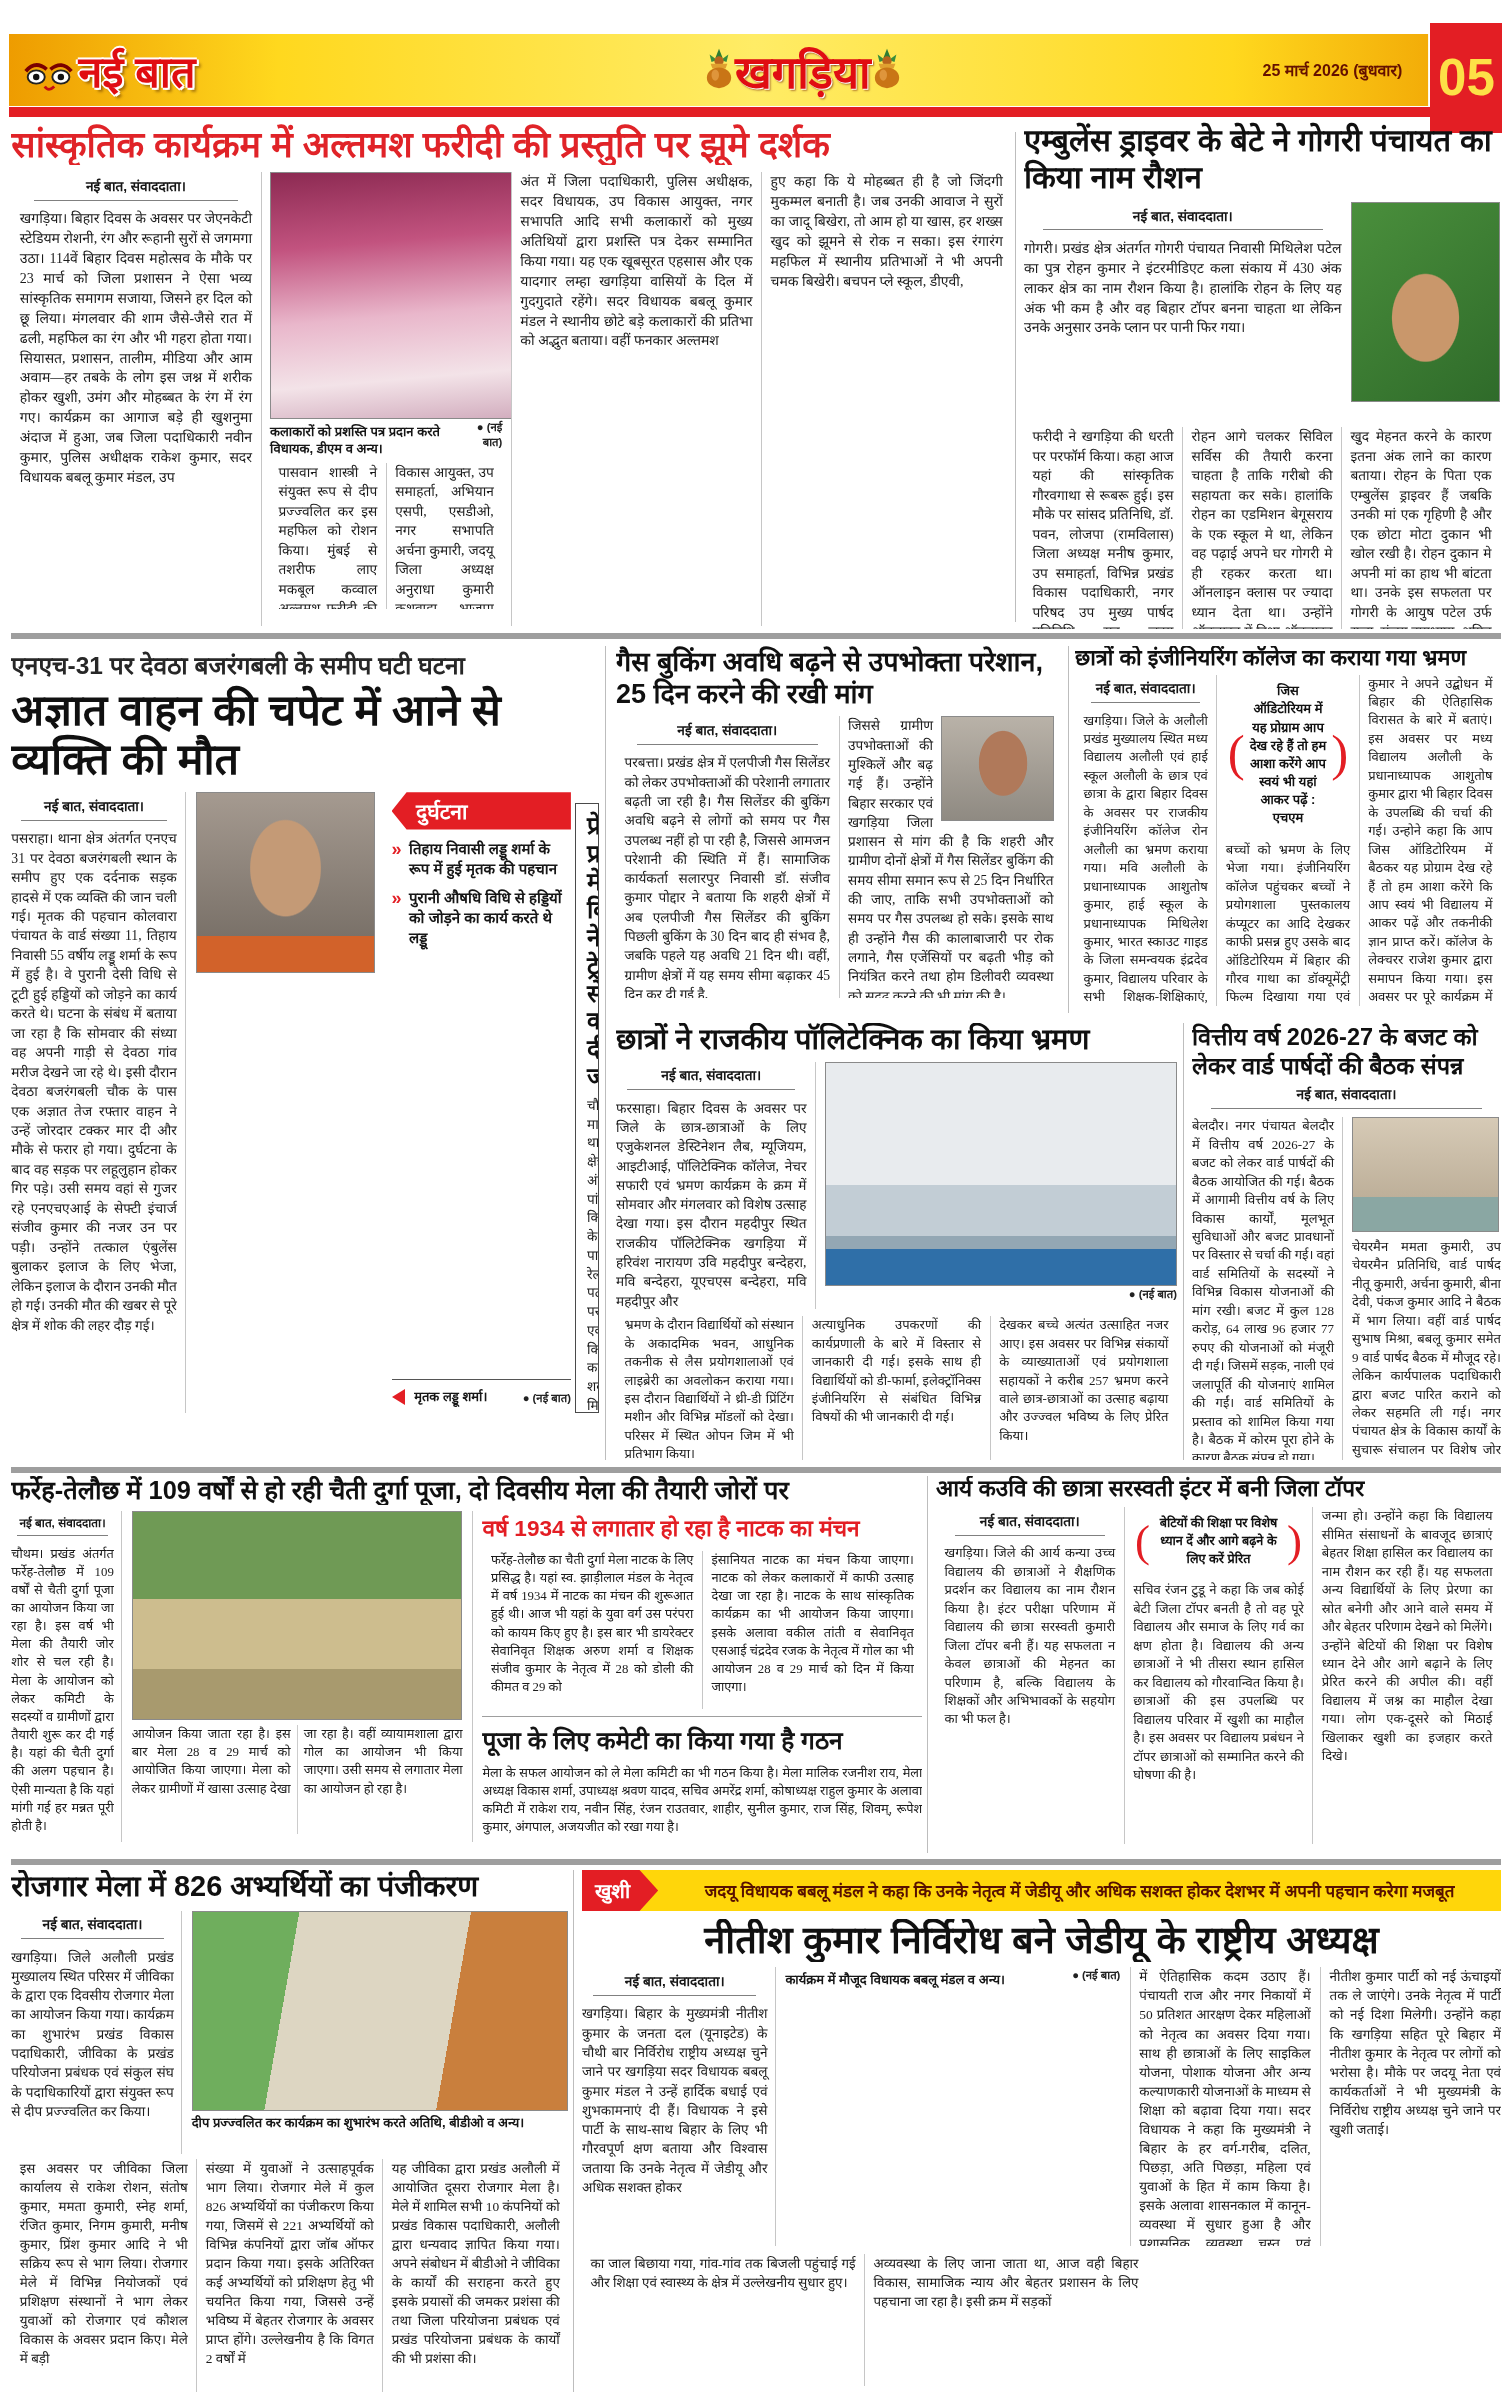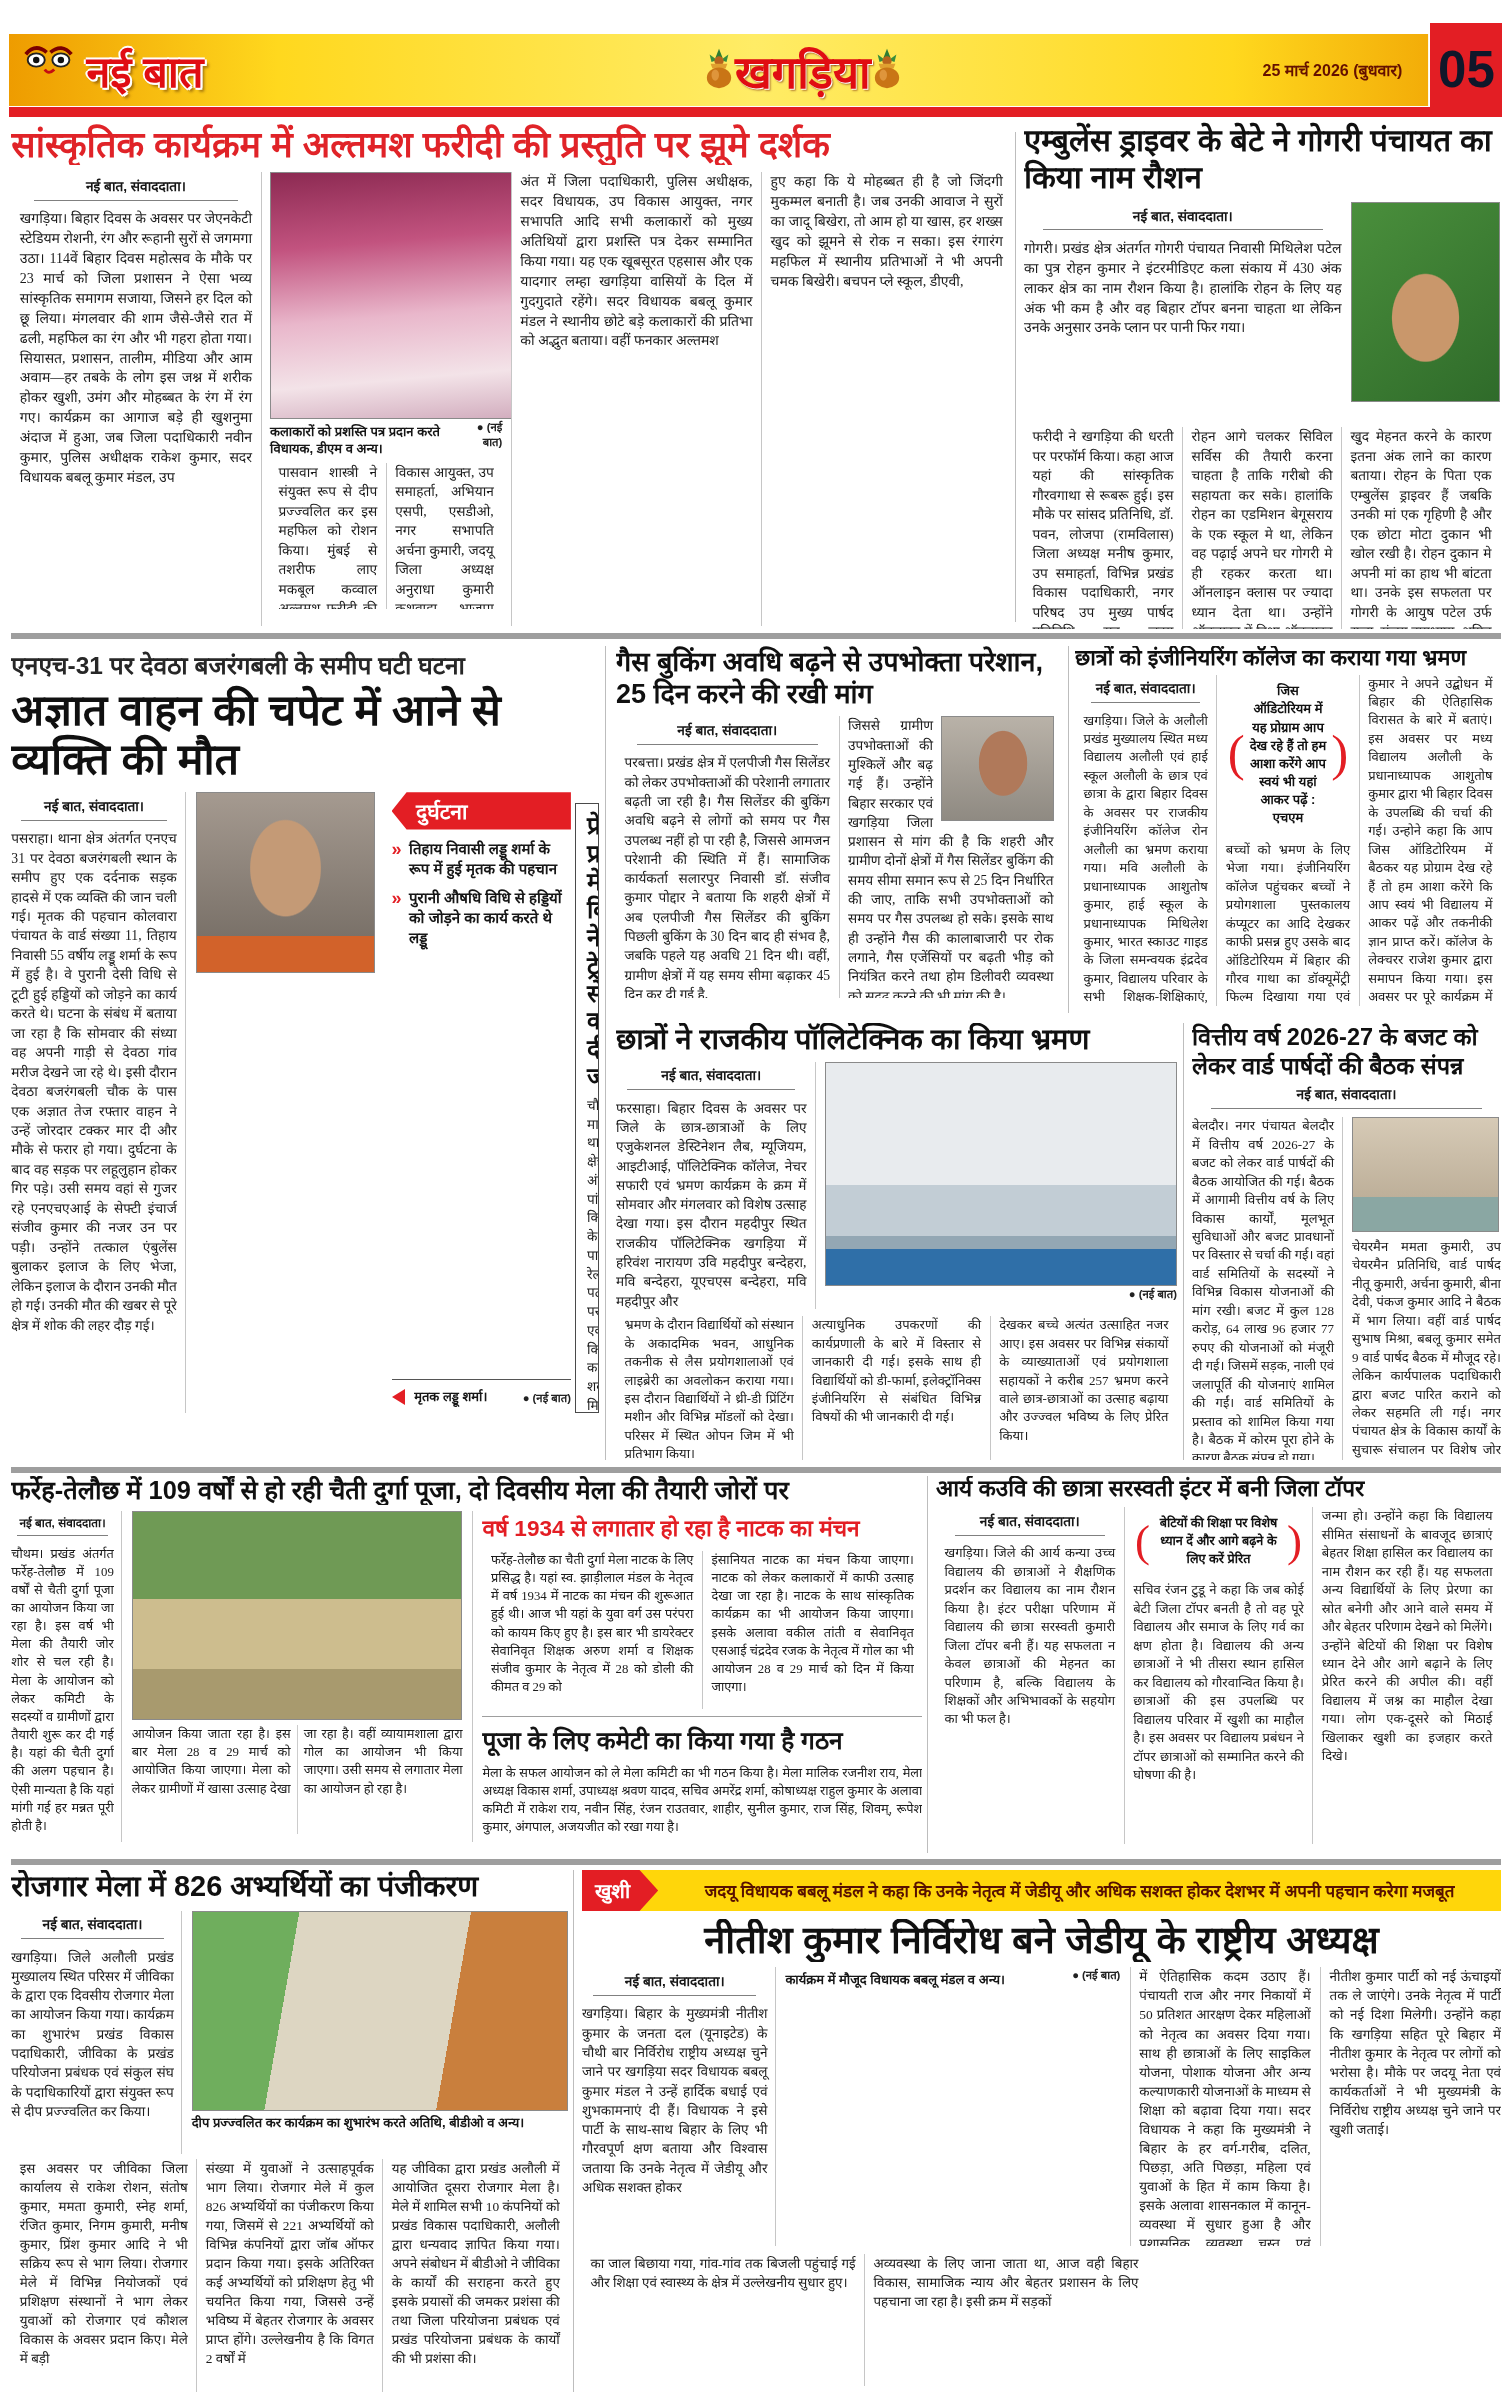--- a/index.html
+++ b/index.html
@@ -3,29 +3,29 @@
 <meta charset="utf-8">
 <style>
   * {margin:0;padding:0;box-sizing:border-box}
   html,body {background:#ffffff}
   .page {position:relative;width:1512px;height:2402px;background:#fff;margin:0 auto;
          font-family:"Liberation Serif","DejaVu Serif",serif;color:#161616;overflow:hidden}
   
   .masthead {position:absolute;left:9.4px;top:34px;width:1493px;height:72px;
     background:linear-gradient(90deg,#ee9c00 0%,#ffd81e 18%,#ffec66 50%,#ffd81e 82%,#ee9c00 100%);
     display:flex;align-items:center;padding:0 13px}
-  .brand {display:flex;align-items:flex-start;gap:9px;width:405px}
+  .brand {display:flex;align-items:flex-end;gap:1px;width:405px}
   .brand-name {font-family:"Liberation Sans","DejaVu Sans",sans-serif;font-size:43px;font-weight:900;color:#e00d12;
     text-shadow:1.9px 0 #fff,-1.9px 0 #fff,0 1.9px #fff,0 -1.9px #fff,1.9px 1.9px #fff,3.8px 3.8px 2.8px rgba(60,20,0,.45)}
   .edition-wrap {flex:1;display:flex;justify-content:center;align-items:center;}
   .edition {font-family:"Liberation Sans","DejaVu Sans",sans-serif;font-size:45px;font-weight:900;color:#e00d12;
     text-shadow:0.9px 0.9px 0 #ffffff,1.9px 1.9px 1.9px rgba(90,0,0,.5)}
   .m-date {width:311px;text-align:right;font-weight:700;font-size:16px;color:#641000;
     font-family:"Liberation Sans","DejaVu Sans",sans-serif;padding-right:87px}
-  .pagebox {position:absolute;right:0;top:-11.3px;width:72px;height:94px;background:#e31e24;color:#0f172a;
+  .pagebox {position:absolute;right:0;top:-11.3px;width:72px;height:110px;background:#e31e24;color:#fde047;
     display:flex;align-items:center;justify-content:center;font-family:"Liberation Sans",sans-serif;
     font-weight:900;font-size:51px;box-shadow:-1.9px 0 0 #fff}
   .redstripe {position:absolute;left:9.4px;top:107px;width:1493px;height:10.4px;background:#e31e24}
   
   .hl {font-family:"Liberation Sans","DejaVu Sans",sans-serif;font-weight:700;color:#101010;line-height:1.14}
   .nw {white-space:nowrap;overflow:hidden}
   .hl-red {color:#e02328}
   .bt {font-size:14px;line-height:1.42;text-align:justify;color:#1b1b1b}
   .byline {font-weight:700;font-size:13.7px;text-align:center;margin:3.8px auto 8.5px;padding-bottom:4.7px;
     border-bottom:1.4px solid #808080;width:88%;font-family:"Liberation Sans",sans-serif}

